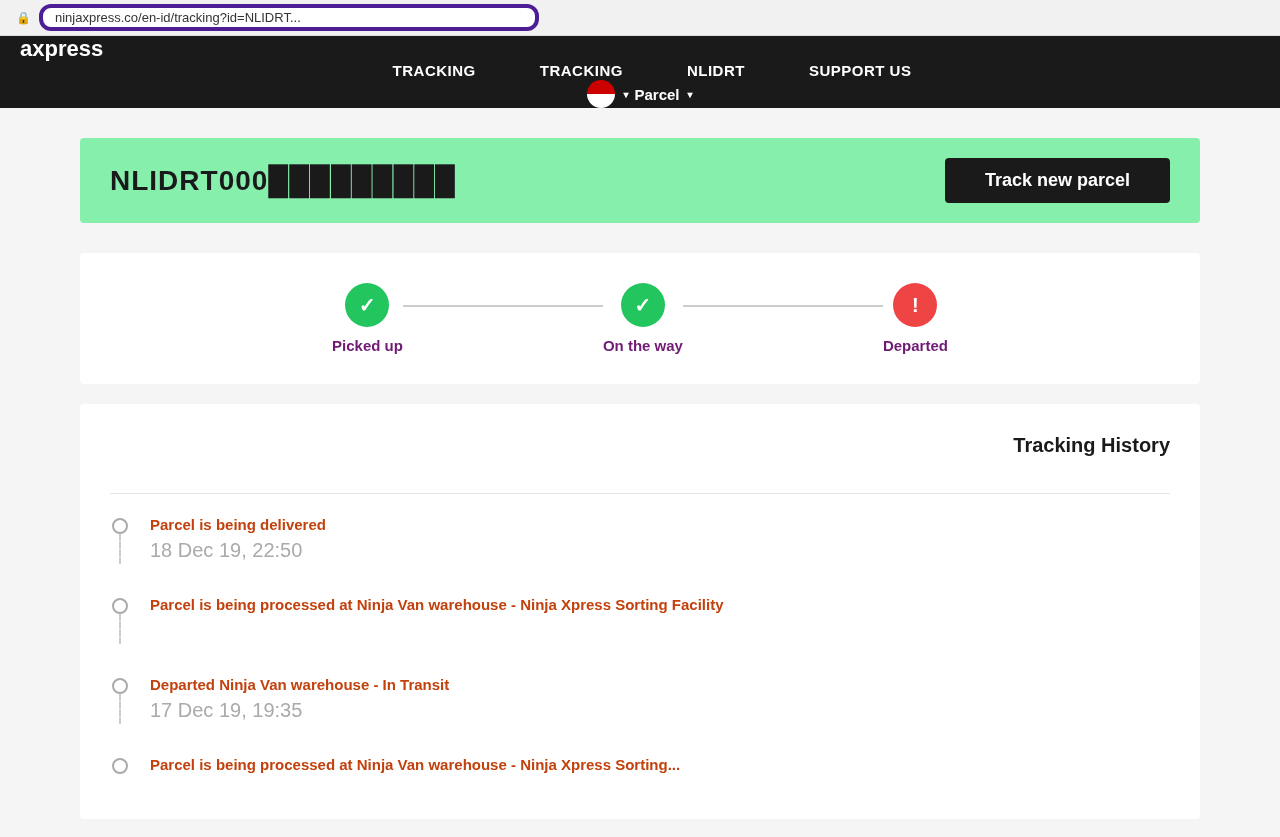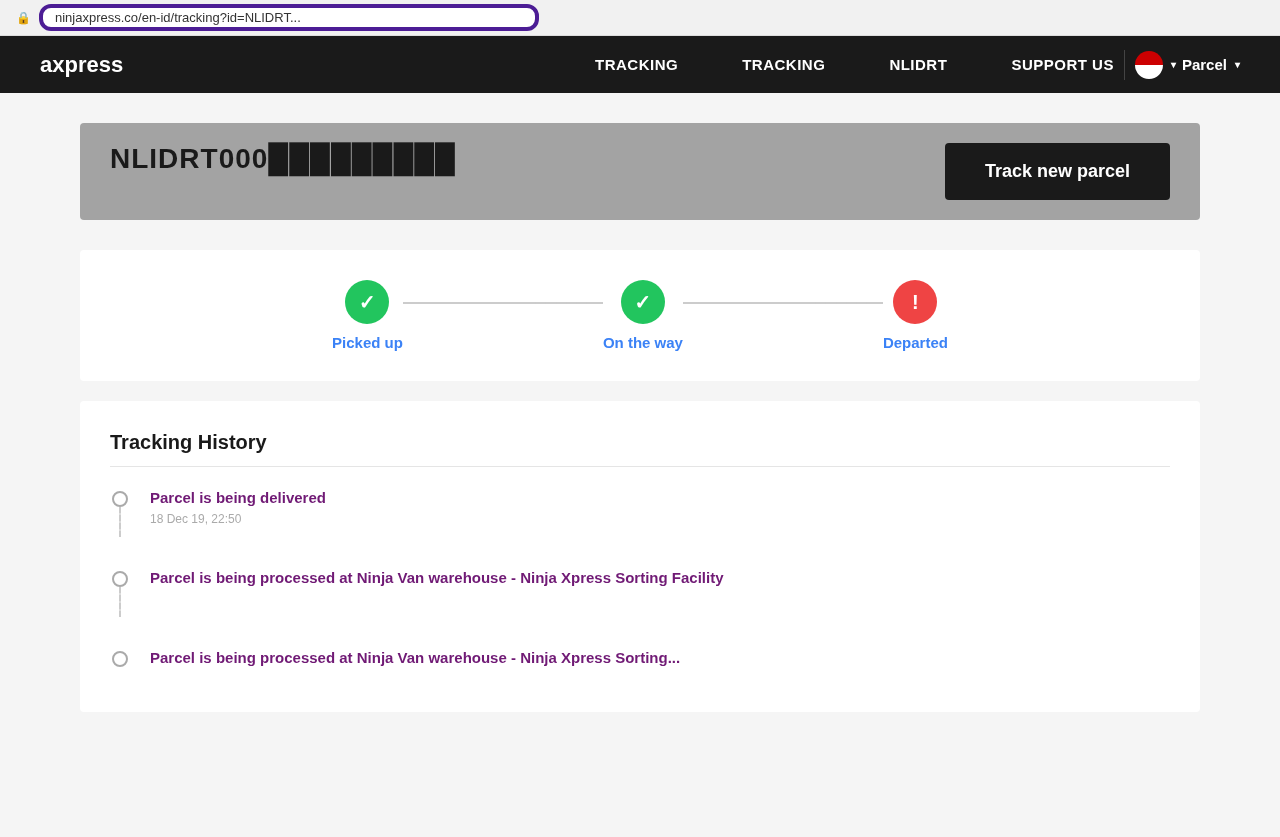--- a/index.html
+++ b/index.html
@@ -28,22 +28,23 @@
       padding: 2px 12px;
       flex: 1;
       max-width: 500px;
     }
 
     
     nav {
       background: #1a1a1a;
       display: flex;
       align-items: center;
-      padding: 0 40px;
-      height: 57px;
+      padding: 0 20px;
+      height: 72px;
+      flex-direction: column;
     }
     .nav-logo {
       color: white;
       font-size: 22px;
       font-weight: bold;
       margin-right: auto;
     }
     .nav-links {
       display: flex;
       align-items: center;
@@ -87,38 +88,38 @@
     
     .main-content {
       background: #f5f5f5;
       padding: 30px 80px;
       min-height: calc(837px - 116px);
     }
 
     
     .tracking-header {
       display: flex;
-      align-items: flex-start;
+      align-items: center;
       justify-content: space-between;
       margin-bottom: 30px;
-      background: #a3a3a3;
+      background: #86efac;
       padding: 20px 30px;
       border-radius: 4px;
     }
     .tracking-id {
       font-size: 28px;
       font-weight: 900;
       color: #1a1a1a;
       letter-spacing: 1px;
     }
     .track-btn {
       background: #1a1a1a;
       color: white;
       border: none;
-      padding: 18px 40px;
+      padding: 12px 40px;
       font-size: 18px;
       font-weight: 700;
       border-radius: 4px;
       cursor: pointer;
     }
 
     
     .progress-section {
       background: white;
       padding: 30px 20px;
@@ -154,21 +155,21 @@
       background: #22c55e;
       color: white;
     }
     .step-circle.red {
       background: #ef4444;
       color: white;
     }
     .step-label {
       font-size: 15px;
       font-weight: 700;
-      color: #3b82f6;
+      color: #701a75;
       text-align: center;
     }
     .step-connector {
       flex: 1;
       height: 2px;
       background: #ccc;
       border-top: 2px dashed #ccc;
       margin-top: 22px;
       max-width: 200px;
     }
@@ -176,21 +177,22 @@
     
     .history-section {
       background: white;
       border-radius: 4px;
       padding: 30px;
     }
     .history-title {
       font-size: 20px;
       font-weight: 800;
       color: #1a1a1a;
-      margin-bottom: 12px;
+      margin-bottom: 36px;
+      text-align: right;
     }
     .history-divider {
       height: 1px;
       background: #e5e5e5;
       margin-bottom: 20px;
     }
     .history-list {
       display: flex;
       flex-direction: column;
       gap: 0;
@@ -229,26 +231,26 @@
     }
     .history-item:last-child .timeline-line {
       display: none;
     }
     .history-content {
       flex: 1;
     }
     .history-event {
       font-size: 15px;
       font-weight: 700;
-      color: #701a75;
+      color: #c2410c;
       line-height: 1.4;
       margin-bottom: 4px;
     }
     .history-time {
-      font-size: 12px;
+      font-size: 20px;
       color: #aaa;
     }
   </style>
 </head>
 <body>
 
 <div class="browser-bar">
   <span class="lock-icon">🔒</span>
   <div class="url-text">ninjaxpress.co/en-id/tracking?id=NLIDRT...</div>
 </div>
@@ -326,24 +328,34 @@
       <div class="history-item">
         <div class="timeline-col">
           <div class="timeline-dot"></div>
           <div class="timeline-line"></div>
         </div>
         <div class="history-content">
           <div class="history-event">Parcel is being processed at Ninja Van warehouse - Ninja Xpress Sorting Facility</div>
         </div>
       </div>
 
-
       <div class="history-item">
         <div class="timeline-col">
           <div class="timeline-dot"></div>
+          <div class="timeline-line"></div>
+        </div>
+        <div class="history-content">
+          <div class="history-event">Departed Ninja Van warehouse - In Transit</div>
+          <div class="history-time">17 Dec 19, 19:35</div>
+        </div>
+      </div>
+
+      <div class="history-item">
+        <div class="timeline-col">
+          <div class="timeline-dot"></div>
 
         </div>
         <div class="history-content">
           <div class="history-event">Parcel is being processed at Ninja Van warehouse - Ninja Xpress Sorting...</div>
           <div class="history-time"></div>
         </div>
       </div>
 
     </div>
   </div>

